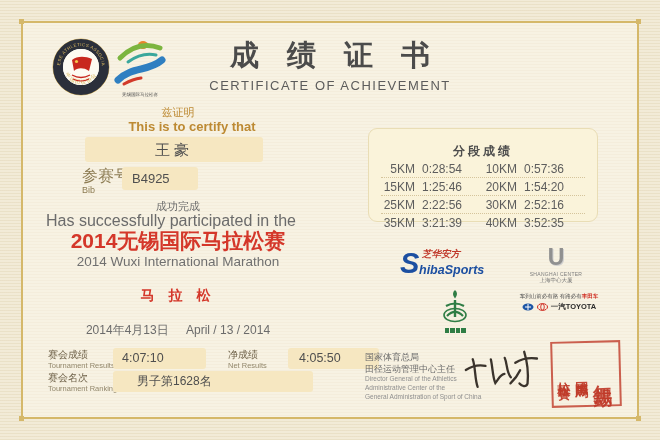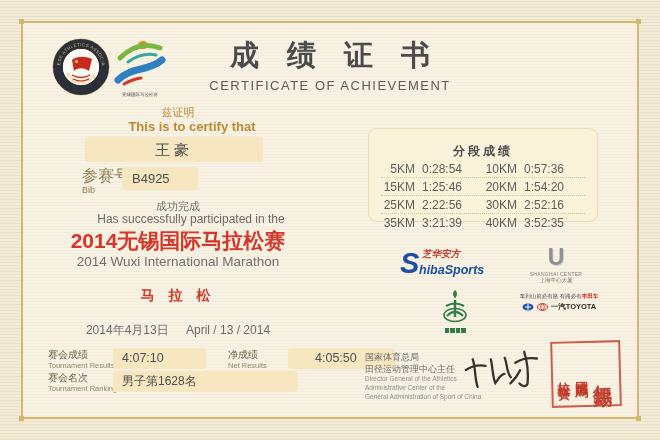--- a/index.html
+++ b/index.html
@@ -33,21 +33,21 @@
   .tanbox{background:#f6e7c1;border-radius:3px;color:#4f4f4f;}
   .name-box{left:85px;top:137px;width:178px;height:25px;line-height:25px;
             font-size:15px;letter-spacing:4px;text-align:center;}
   .bib-label{left:82px;top:167px;text-align:left;color:#8d7c53;line-height:1.15;}
   .bib-label .cn{font-size:16px;}
   .bib-label .en{font-size:9px;}
   .bib-box{left:122px;top:167px;width:66px;height:23px;line-height:23px;
            font-size:13px;padding-left:10px;}
   .gray-t{color:#6b6b6b;}
   .completed-cn{left:10px;width:336px;top:199px;font-size:11px;}
-  .completed-en{left:23px;width:336px;top:212px;font-size:12px;}
+  .completed-en{left:3px;width:336px;top:212px;font-size:16px;}
   .red-t{color:#d4372a;}
   .event-cn{left:10px;width:336px;top:227px;font-size:21px;font-weight:bold;}
   .event-en{left:10px;width:336px;top:254px;font-size:13.5px;color:#707070;}
   .race-cn{left:10px;width:336px;top:287px;font-size:14px;font-weight:bold;letter-spacing:5px;}
   .race-en{left:10px;width:336px;top:305px;font-size:12px;}
   .date-line{left:10px;width:336px;top:322px;font-size:12px;}
   .date-line span{margin:0 7px;}
 
   
   .splits{left:368px;top:128px;width:230px;height:94px;background:#faf3da;
@@ -85,24 +85,24 @@
 
   
   .rlabel{text-align:left;line-height:1.2;}
   .rlabel .cn{font-size:10px;color:#6f6249;}
   .rlabel .en{font-size:7.5px;color:#93886c;}
   .lab-tr{left:48px;top:349px;}
   .box-tr{left:113px;top:348px;width:84px;height:21px;line-height:21px;
           font-size:12.5px;padding-left:9px;}
   .lab-net{left:228px;top:349px;}
   .box-net{left:288px;top:348px;width:80px;height:21px;line-height:21px;
-           font-size:12.5px;padding-left:27px;}
+           font-size:12.5px;padding-left:11px;}
   .lab-rank{left:48px;top:372px;}
   .box-rank{left:113px;top:371px;width:176px;height:21px;line-height:21px;
-            font-size:12px;padding-left:9px;}
+            font-size:12px;padding-left:24px;}
 
   
   .official{left:365px;top:352px;width:125px;text-align:left;line-height:1.3;}
   .official .cn{font-size:9px;color:#6a6a6a;}
   .official .en{font-size:6.5px;color:#8f8f8f;line-height:1.35;}
   .signature{left:462px;top:344px;}
   .seal{left:551px;top:341px;width:70px;height:66px;box-sizing:border-box;
         border:2.5px solid rgba(191,57,40,.8);padding:2px 3px;
         display:flex;flex-direction:row-reverse;justify-content:space-between;
         transform:rotate(-1.5deg);font-family:"DejaVu Serif",serif;font-weight:bold;

